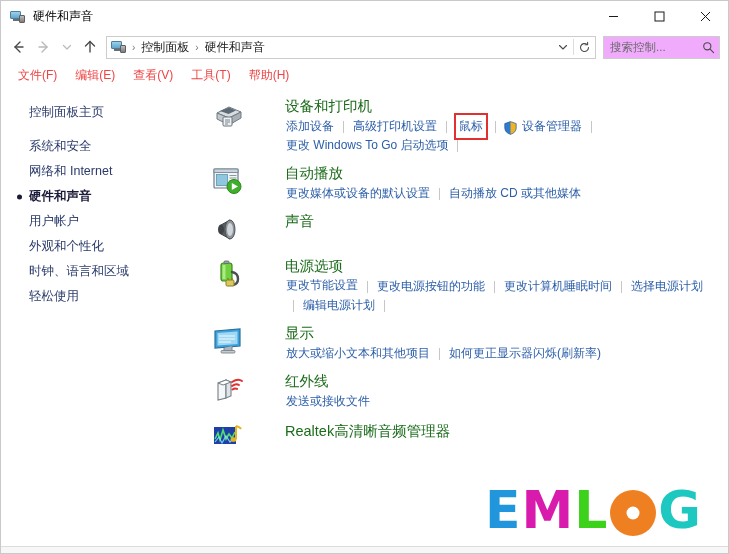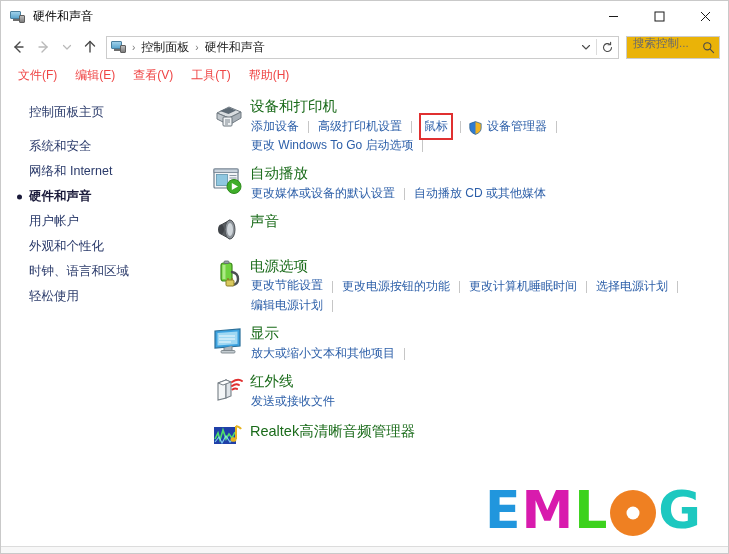--- a/index.html
+++ b/index.html
@@ -100,25 +100,25 @@
   }
   .addr-tools { display: flex; align-items: center; flex: 0 0 auto; }
   .addr-tool {
     width: 21px; height: 21px;
     display: flex; align-items: center; justify-content: center;
     color: #4c4c4c;
   }
   .vdiv { width: 1px; height: 16px; background: #dcdcdc; }
 
   .searchbox {
-    width: 94px; height: 23px;
+    width: 117px; height: 23px;
     margin-left: 7px;
     border: 1px solid #cccccc;
-    background: #eab308;
-    display: flex; align-items: flex-start;
+    background: #f0abfc;
+    display: flex; align-items: center;
     flex: 0 0 auto;
   }
   .searchbox input {
     border: 0; outline: 0;
     flex: 1 1 auto; min-width: 0;
     font-size: 11.5px;
     color: #555;
     font-family: "Liberation Sans", "DejaVu Sans", sans-serif;
     padding: 0 2px 0 6px;
     background: transparent;
@@ -185,21 +185,21 @@
   .cat {
     display: flex;
     padding: 0 10px 0 0;
     margin-bottom: 8px;
   }
   .cat-icon {
     width: 44px; flex: 0 0 auto;
     display: flex; justify-content: center;
     padding-top: 3px;
   }
-  .cat-body { flex: 1 1 auto; min-width: 0; padding-top: 1px; }
+  .cat-body { flex: 1 1 auto; min-width: 0; padding-top: 1px; margin-left: 35px; }
   .cat-title {
     font-size: 14.5px;
     color: #1a6b1a;
     line-height: 19px;
     margin-bottom: 1px;
     display: inline-block;
   }
   .cat-links {
     display: flex; flex-wrap: wrap;
     align-items: center;
@@ -518,20 +518,23 @@
                   <path d="M7 10 h16 M7 13 h16 M7 16 h12" stroke="#ffffff" stroke-width="1" opacity="0.85"></path>
                   <path d="M12 22 L12 25 L20 25 L20 20" fill="#aeb6bc" stroke="#7b848a" stroke-width="1"></path>
                   <rect x="9" y="24.5" width="14" height="2.5" rx="1" fill="#c4ccd1" stroke="#7b848a" stroke-width="0.9"></rect>
                 </svg></span>
             </div>
             <div class="cat-body"><a class="cat-title" href="#" style="text-decoration: none;">显示</a><div class="cat-links">
                 <span style="display: inline-flex; align-items: center;">
                   <a class="clink" href="#" style="text-decoration: none;">放大或缩小文本和其他项目</a>
                 </span>
                 <span class="lsep"></span>
+                <span style="display: inline-flex; align-items: center;">
+                  <a class="clink" href="#" style="text-decoration: none;">如何更正显示器闪烁(刷新率)</a>
+                </span>
               </div></div>
           </div>
           <div class="cat">
             <div class="cat-icon">
               <span style="display: block;"><svg width="32" height="30" viewBox="0 0 32 30">
                   <path d="M6 9 L14 6 L14 24 L6 26 Z" fill="#f4f6f7" stroke="#767f86" stroke-width="1.1"></path>
                   <path d="M14 6 L19 8 L19 22 L14 24 Z" fill="#dfe4e8" stroke="#767f86" stroke-width="1.1"></path>
                   <path d="M6 9 L14 6 L19 8 L11 11 Z" fill="#ffffff" stroke="#767f86" stroke-width="1"></path>
                   <path d="M20 12 q4 -3 7 -1" fill="none" stroke="#e03030" stroke-width="2" stroke-linecap="round"></path>
                   <path d="M20 8 q6 -4 10 -1" fill="none" stroke="#e03030" stroke-width="2" stroke-linecap="round"></path>

